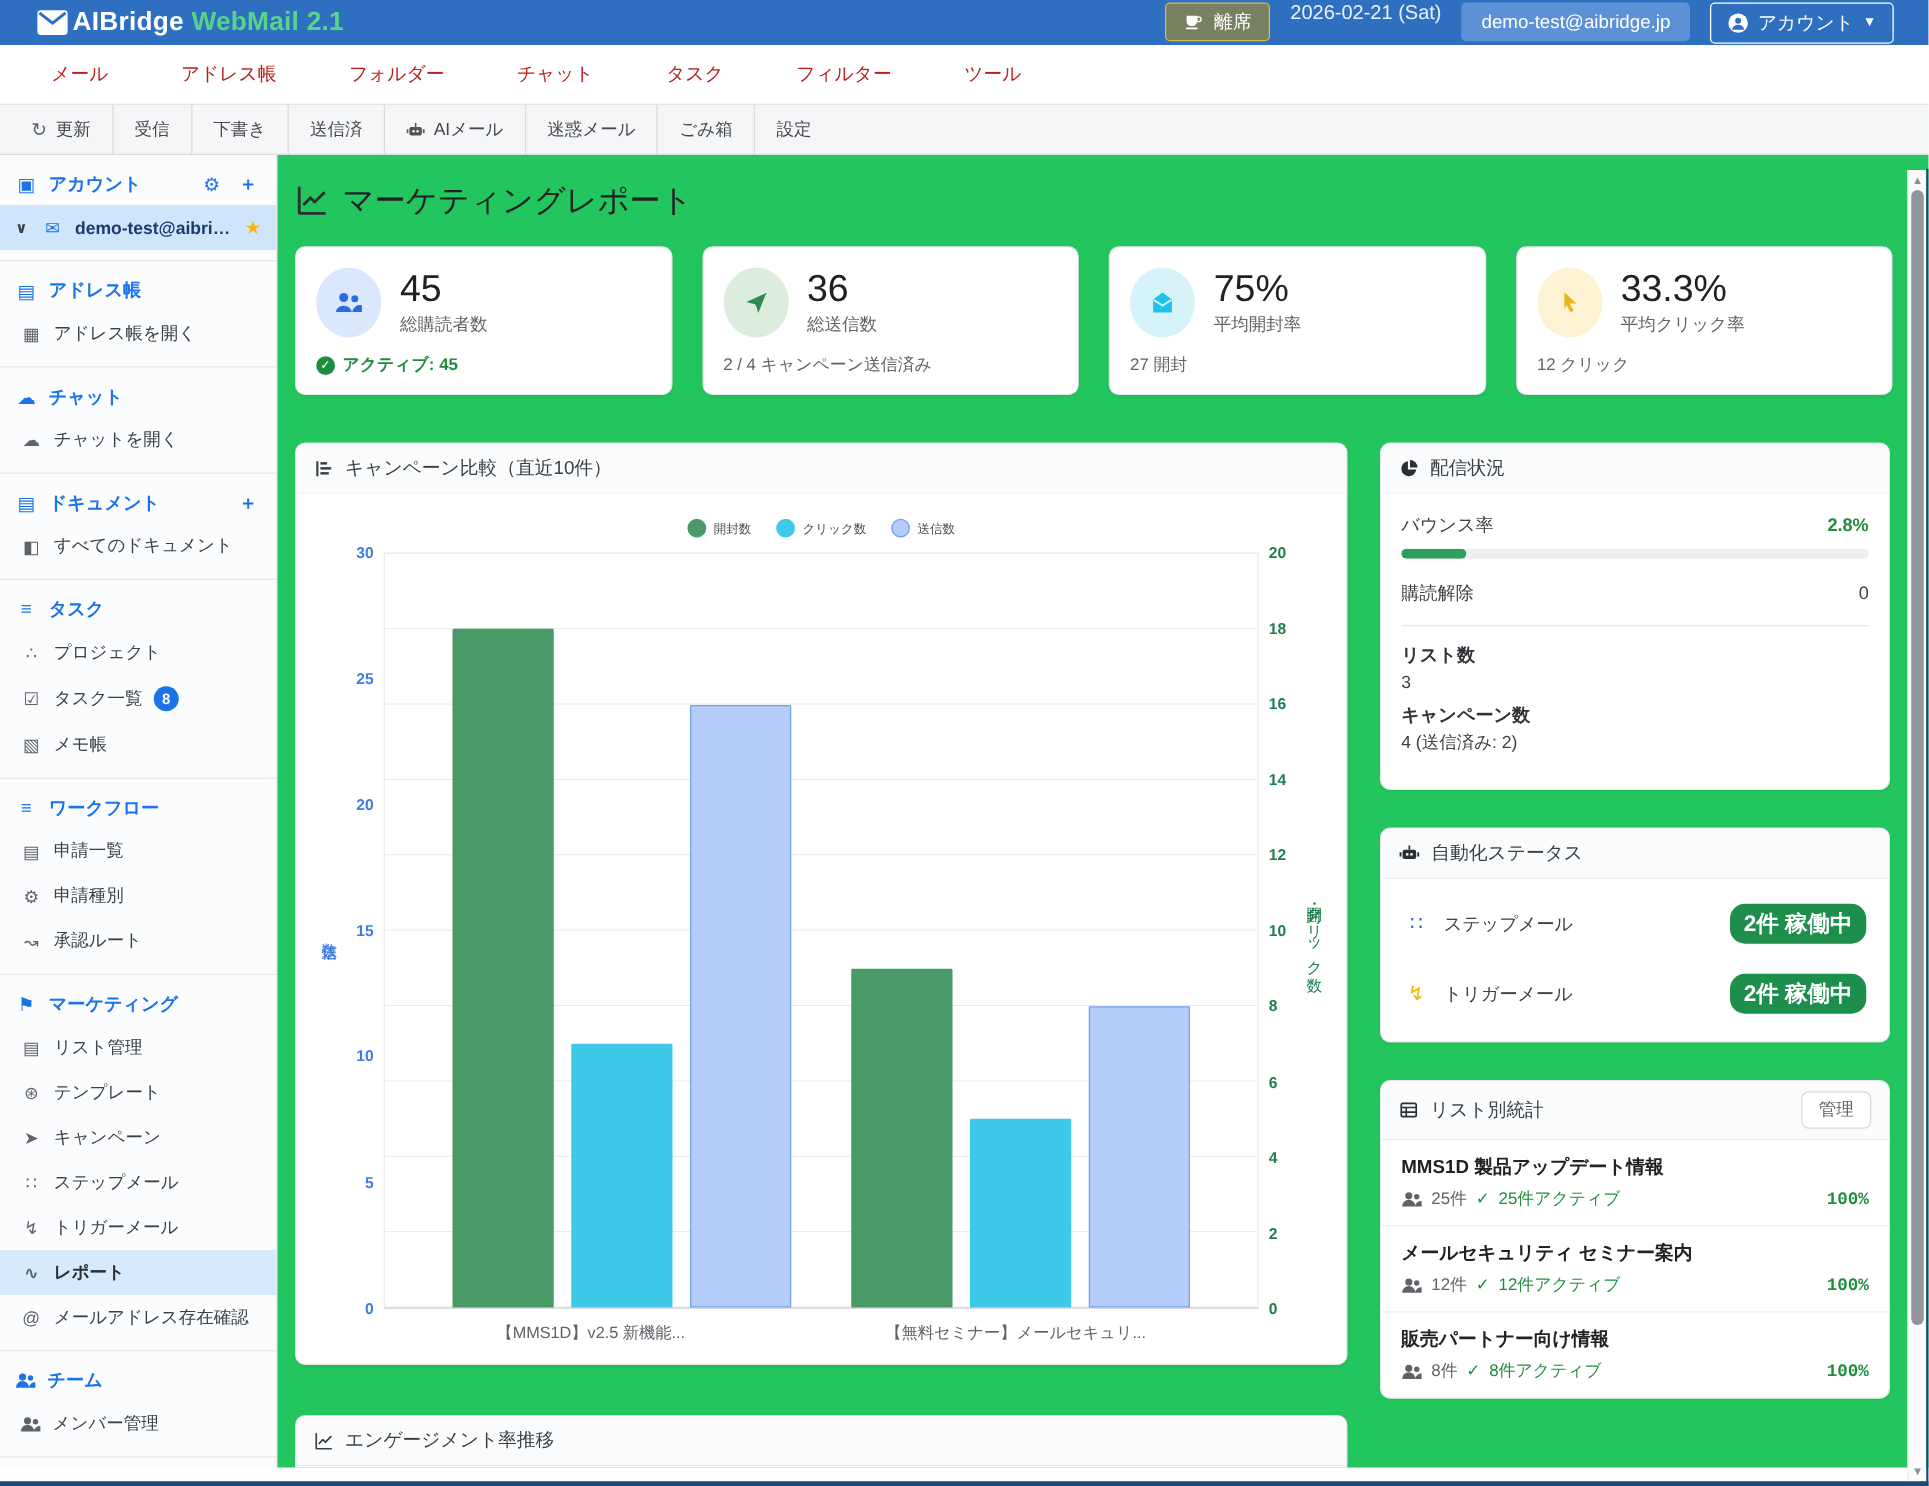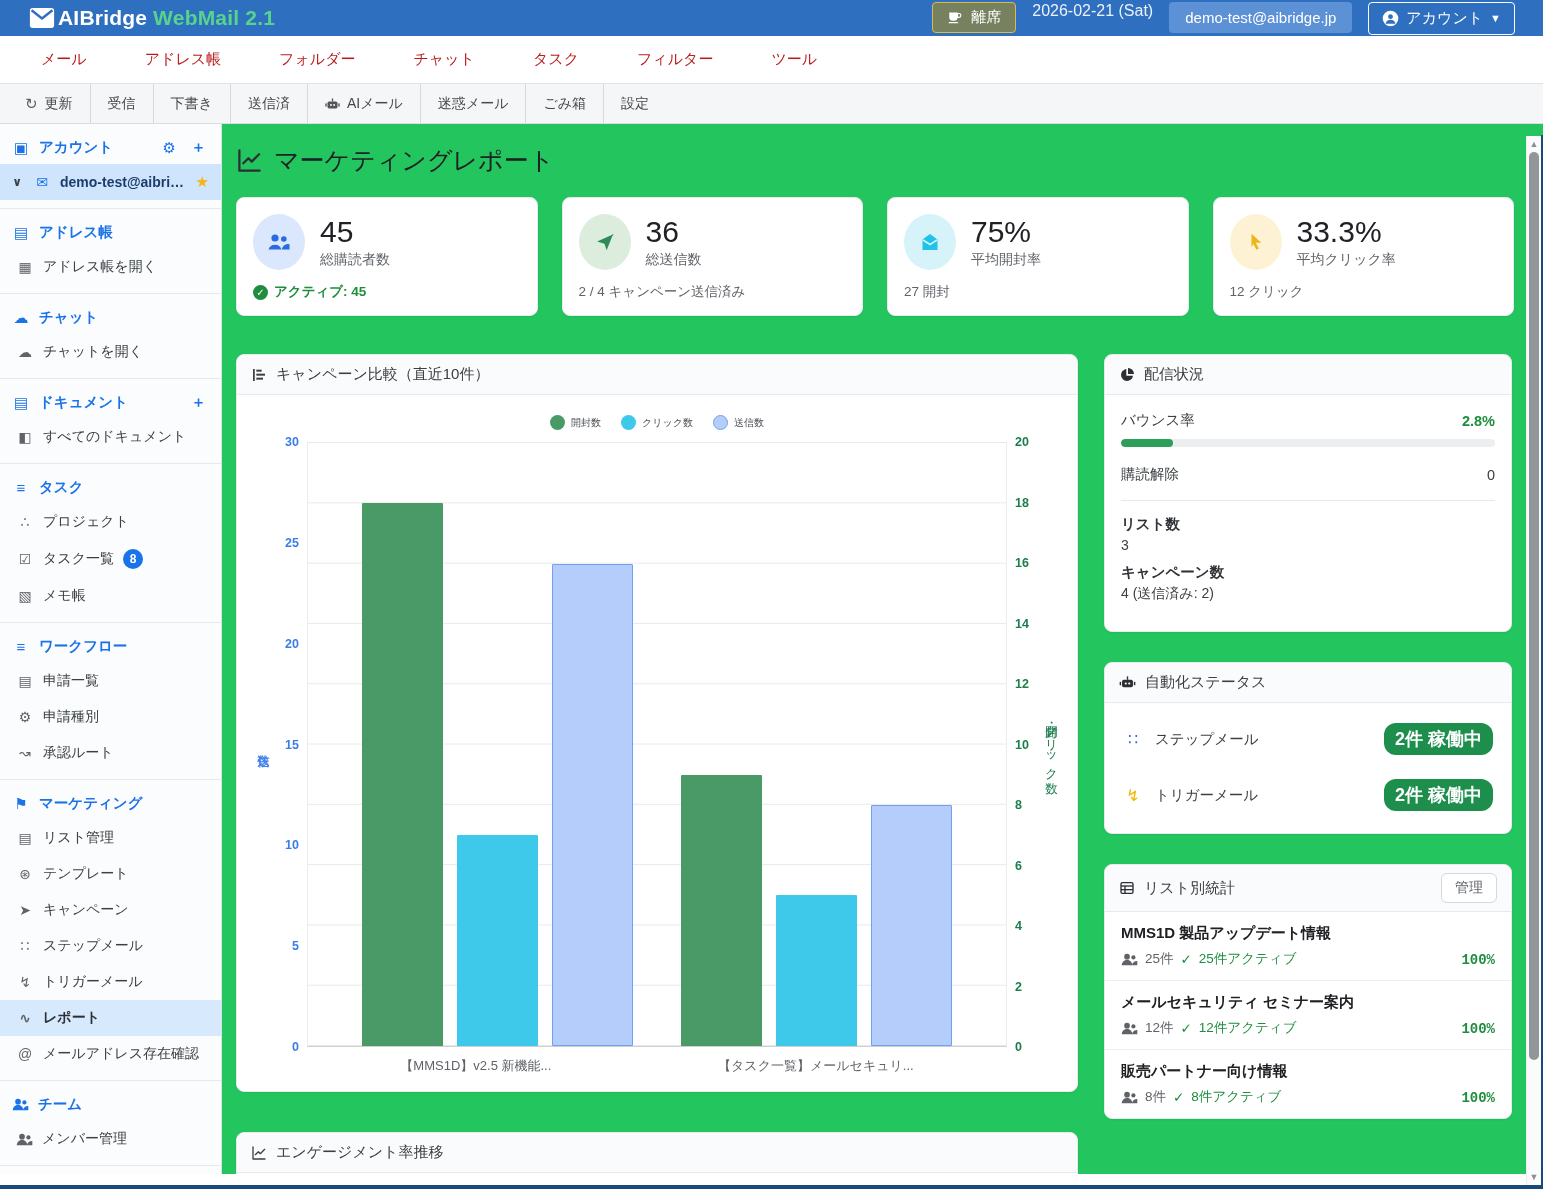--- a/index.html
+++ b/index.html
@@ -525,21 +525,21 @@
                     <div class="tick" style="bottom: 60%; color: rgb(28, 125, 77);">12</div>
                     <div class="tick" style="bottom: 70%; color: rgb(28, 125, 77);">14</div>
                     <div class="tick" style="bottom: 80%; color: rgb(28, 125, 77);">16</div>
                     <div class="tick" style="bottom: 90%; color: rgb(28, 125, 77);">18</div>
                     <div class="tick" style="bottom: 100%; color: rgb(28, 125, 77);">20</div>
                   </div>
                 <div class="axis-title" style="color: rgb(28, 125, 77);">開封・クリック数</div>
               </div>
               <div class="xlabels">
                   <div class="xlab">【MMS1D】v2.5 新機能...</div>
-                  <div class="xlab">【タスク一覧】メールセキュリ...</div>
+                  <div class="xlab">【無料セミナー】メールセキュリ...</div>
                 </div>
             </div>
           </div>
 
           <div class="card engagement-card">
             <div class="card-head">
               <span>
                 <svg class="svg-ic" width="16" height="16" viewBox="0 0 24 24" fill="none" stroke="#3c4043" stroke-width="2" stroke-linecap="round" stroke-linejoin="round">
                     <path d="M3 3v18h18"></path>
                     <path d="M6.5 14.5l4.5-4.5 3 3 6.5-6.5"></path>

